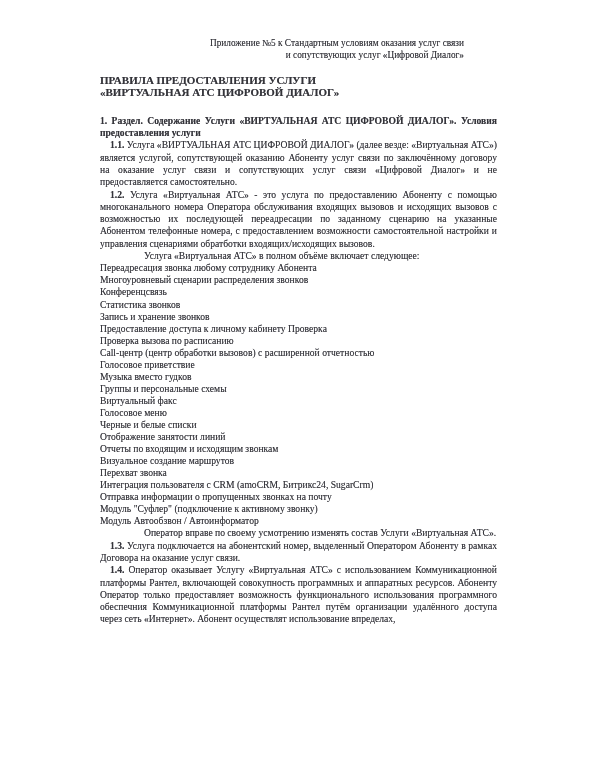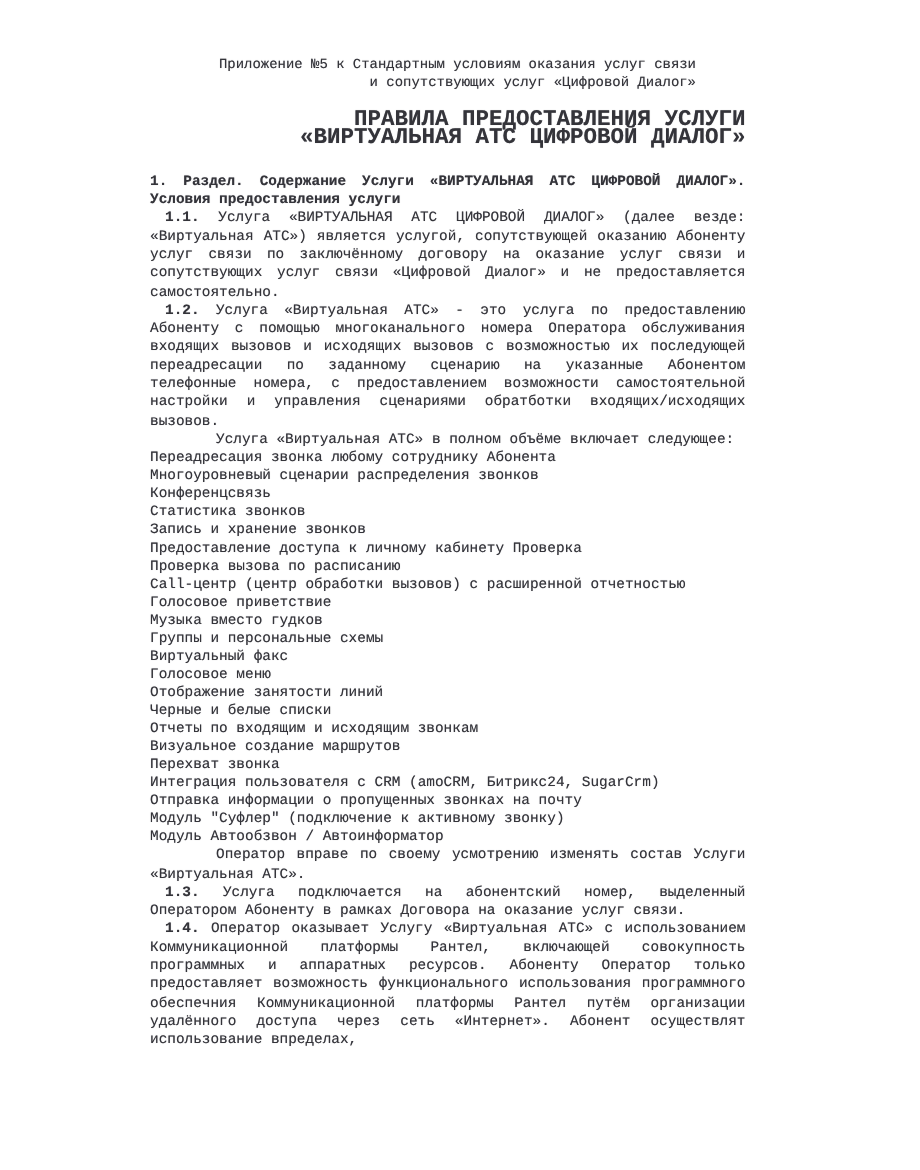--- a/index.html
+++ b/index.html
@@ -6,36 +6,36 @@
     margin: 0;
     padding: 0;
     background: #ffffff;
   }
   .page {
     position: relative;
     width: 562px;
     height: 780px;
     background: #ffffff;
     overflow: hidden;
-    font-family: Liberation Mono, monospace;
+    font-family: Liberation Serif, serif;
     color: #34343a;
     text-shadow: 0 0 0.45px rgba(52,52,62,0.55);
     box-sizing: border-box;
     padding: 37px 65px 0 100px;
   }
   .doc-header {
     text-align: right;
     font-size: 9.3px;
     line-height: 12px;
     padding-right: 33px;
   }
   .doc-title {
-    text-align: right;
+    text-align: left;
     font-weight: bold;
-    font-size: 15px;
+    font-size: 11px;
     line-height: 12.4px;
     margin-top: 13px;
   }
   .doc-body {
     margin-top: 16px;
     font-size: 9.6px;
     line-height: 12.3px;
   }
   .section-heading {
     font-weight: bold;
@@ -97,22 +97,22 @@
         <li>Статистика звонков</li>
         <li>Запись и хранение звонков</li>
         <li>Предоставление доступа к личному кабинету Проверка</li>
         <li>Проверка вызова по расписанию</li>
         <li>Call-центр (центр обработки вызовов) с расширенной отчетностью</li>
         <li>Голосовое приветствие</li>
         <li>Музыка вместо гудков</li>
         <li>Группы и персональные схемы</li>
         <li>Виртуальный факс</li>
         <li>Голосовое меню</li>
+        <li>Черные и белые списки</li>
         <li>Отображение занятости линий</li>
-        <li>Черные и белые списки</li>
         <li>Отчеты по входящим и исходящим звонкам</li>
         <li>Визуальное создание маршрутов</li>
         <li>Перехват звонка</li>
         <li>Интеграция пользователя с CRM (amoCRM, Битрикс24, SugarCrm)</li>
         <li>Отправка информации о пропущенных звонках на почту</li>
         <li>Модуль "Суфлер" (подключение к активному звонку)</li>
         <li>Модуль Автообзвон / Автоинформатор</li>
       </ul>
 
     <p class="indented">Оператор вправе по своему усмотрению изменять состав Услуги «Виртуальная АТС».</p>

